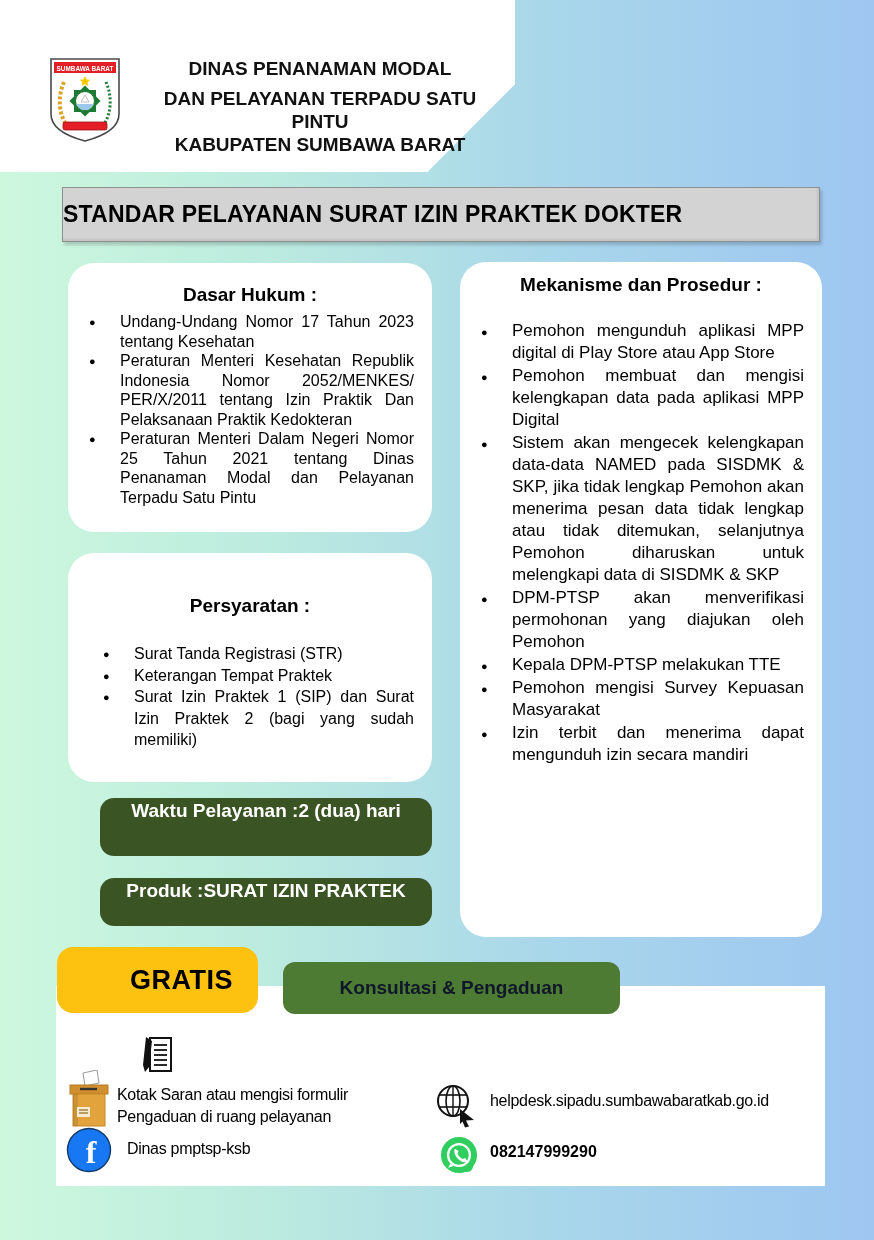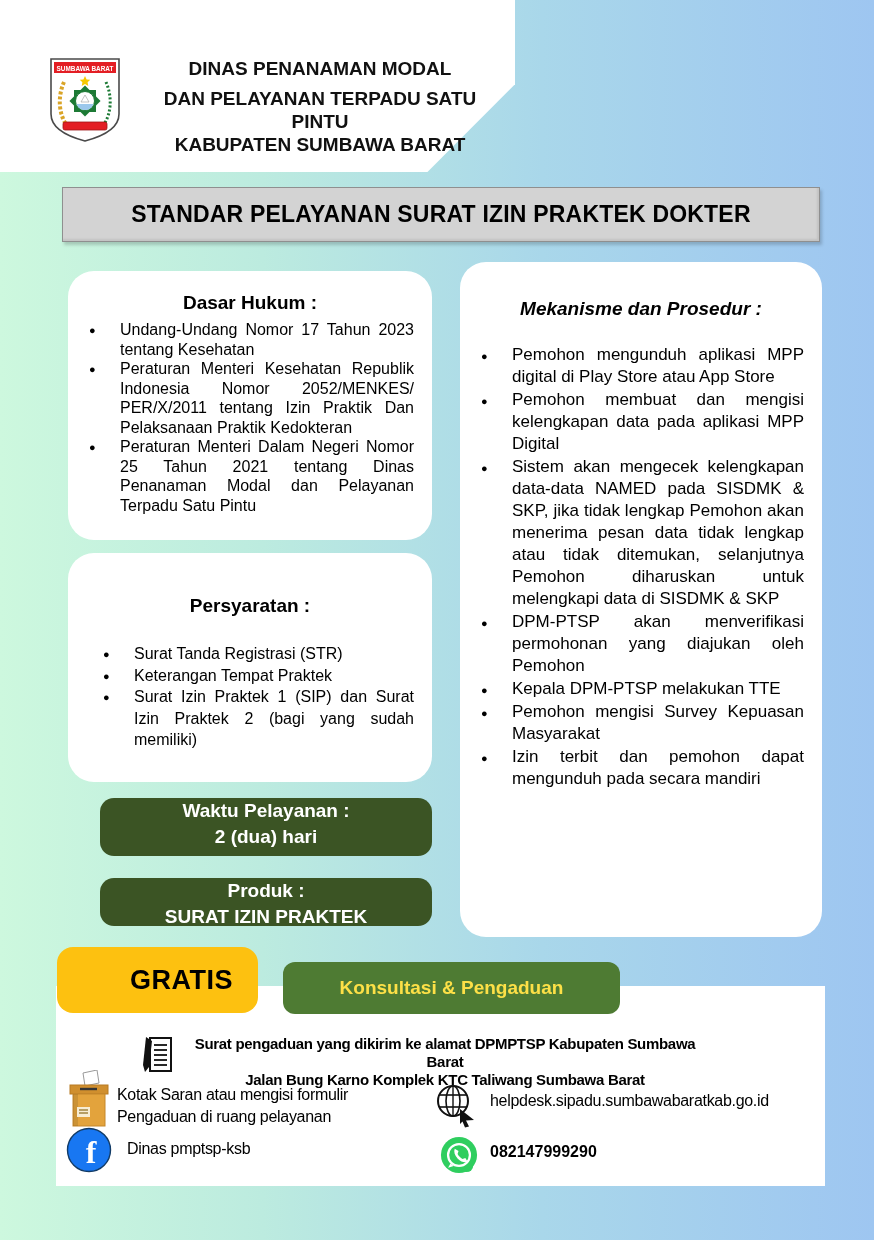--- a/index.html
+++ b/index.html
@@ -12,60 +12,60 @@
   .header-panel{left:0;top:0;width:515px;height:172px;background:#ffffff;
     clip-path:polygon(0 0,100% 0,100% 49%,83% 100%,0 100%);}
   .logo{left:48px;top:56px;width:74px;height:88px;}
   .org{left:135px;top:58px;width:370px;color:#111;text-align:center;}
   .org .l1{font-size:19px;font-weight:bold;margin-bottom:7px;}
   .org .l2,.org .l3{font-size:19px;font-weight:bold;line-height:23px;}
 
   
   .title-bar{left:62px;top:187px;width:756px;height:53px;background:#d3d3d3;
     border:1px solid #8f8f8f;box-shadow:2px 3px 3px rgba(0,0,0,0.18), inset -2px -2px 2px rgba(0,0,0,0.08);
-    display:flex;align-items:center;justify-content:center;}
+    display:flex;align-items:center;}
   .title-bar span{font-size:23px;font-weight:bold;color:#000;letter-spacing:.2px;}
 
   
   .card{background:#fff;border-radius:26px;}
-  .card-dasar{left:68px;top:263px;width:364px;height:269px;margin-top:8px;}
+  .card-dasar{left:68px;top:263px;width:364px;height:269px;}
   .card-persy{left:68px;top:553px;width:364px;height:229px;}
   .card-mek{left:460px;top:262px;width:362px;height:675px;}
   .card h3{margin:0;text-align:center;font-size:19px;font-weight:bold;color:#000;}
   .card-dasar h3{padding-top:21px;}
   .card-persy h3{padding-top:42px;}
-  .card-mek h3{padding-top:36px;font-style:italic;}
+  .card-mek h3{padding-top:12px;}
   ul.blist{list-style:none;margin:0;padding:0;}
   ul.blist li{position:relative;padding-left:52px;padding-right:18px;
     text-align:justify;color:#000;}
   ul.blist li::before{content:"●";position:absolute;left:21px;top:1px;font-size:11px;}
   .card-dasar ul{margin-top:6px;}
   .card-dasar li{font-size:16px;line-height:19.5px;}
   .card-persy ul{margin-top:26px;margin-left:14px;}
   .card-persy li{font-size:16px;line-height:21.5px;}
   .card-mek ul{margin-top:24px;}
   .card-mek li{font-size:17px;line-height:22px;margin-bottom:1px;}
   .card-mek li::before{left:27px;top:2px;}
 
   
   .pill-dark{background:#3b5424;border-radius:14px;color:#fff;text-align:center;
-    display:flex;flex-direction:column;}
+    display:flex;flex-direction:row;justify-content:center;}
   .pill-dark div{font-size:19px;font-weight:bold;line-height:26px;}
   .waktu{left:100px;top:798px;width:332px;height:58px;}
   .produk{left:100px;top:878px;width:332px;height:48px;}
 
   .gratis{left:57px;top:947px;width:153px;height:66px;background:#fdc110;border-radius:16px;
     display:flex;align-items:center;justify-content:center;padding-left:48px;}
   .gratis span{font-size:27px;font-weight:bold;color:#000;letter-spacing:.5px;}
 
   .footer-panel{left:56px;top:986px;width:769px;height:200px;background:#fff;}
 
   .konsultasi{left:283px;top:962px;width:337px;height:52px;background:#4e7b33;border-radius:12px;
     display:flex;align-items:center;justify-content:center;}
-  .konsultasi span{font-size:19px;font-weight:bold;color:#fde047;}
+  .konsultasi span{font-size:19px;font-weight:bold;color:#0f172a;}
 
   
   .mail-block{left:185px;top:1035px;width:520px;text-align:center;color:#000;}
   .mail-block div{font-size:15px;font-weight:bold;line-height:18px;letter-spacing:-0.3px;}
   .note-icon{left:142px;top:1036px;width:32px;height:38px;}
   .box-icon{left:66px;top:1070px;width:46px;height:60px;}
   .kotak-text{left:117px;top:1084px;width:240px;color:#000;font-size:16px;line-height:22px;letter-spacing:-0.3px;}
   .globe-icon{left:434px;top:1082px;width:42px;height:46px;}
   .web-text{left:490px;top:1092px;color:#000;font-size:16px;letter-spacing:-0.3px;}
   .fb-icon{left:66px;top:1127px;width:46px;height:46px;}
@@ -127,21 +127,21 @@
 
   <div class="abs card card-mek">
     <h3>Mekanisme dan Prosedur :</h3>
     <ul class="blist">
       <li>Pemohon mengunduh aplikasi MPP digital di Play Store atau App Store</li>
       <li>Pemohon membuat dan mengisi kelengkapan data pada aplikasi MPP Digital</li>
       <li>Sistem akan mengecek kelengkapan data-data NAMED pada SISDMK &amp; SKP, jika tidak lengkap Pemohon akan menerima pesan data tidak lengkap atau tidak ditemukan, selanjutnya Pemohon diharuskan untuk melengkapi data di SISDMK &amp; SKP</li>
       <li>DPM-PTSP akan menverifikasi permohonan yang diajukan oleh Pemohon</li>
       <li>Kepala DPM-PTSP melakukan TTE</li>
       <li>Pemohon mengisi Survey Kepuasan Masyarakat</li>
-      <li>Izin terbit dan pemohon dapat mengunduh pada secara mandiri</li>
+      <li>Izin terbit dan menerima dapat mengunduh izin secara mandiri</li>
     </ul>
   </div>
 
   <div class="abs pill-dark waktu">
     <div>Waktu Pelayanan :</div>
     <div>2 (dua) hari</div>
   </div>
   <div class="abs pill-dark produk">
     <div>Produk :</div>
     <div>SURAT IZIN PRAKTEK</div>
@@ -158,24 +158,20 @@
 
   <svg class="abs note-icon" viewBox="0 0 32 38">
     <rect x="8" y="2" width="21" height="33" fill="#ffffff" stroke="#111" stroke-width="2"></rect>
     <line x1="12" y1="9" x2="25" y2="9" stroke="#111" stroke-width="1.8"></line>
     <line x1="12" y1="14" x2="25" y2="14" stroke="#111" stroke-width="1.8"></line>
     <line x1="12" y1="19" x2="25" y2="19" stroke="#111" stroke-width="1.8"></line>
     <line x1="12" y1="24" x2="25" y2="24" stroke="#111" stroke-width="1.8"></line>
     <line x1="12" y1="29" x2="25" y2="29" stroke="#111" stroke-width="1.8"></line>
     <polygon points="4,1 10,5 7,31 3,36 1,29" fill="#111"></polygon>
   </svg>
-  <div class="abs mail-block">
-    <div>Surat pengaduan yang dikirim ke alamat DPMPTSP Kabupaten Sumbawa Barat</div>
-    <div>Jalan Bung Karno Komplek KTC Taliwang Sumbawa Barat</div>
-  </div>
 
   <svg class="abs box-icon" viewBox="0 0 46 60">
     <polygon points="17,3 31,0 33,13 19,16" fill="#ffffff" stroke="#999" stroke-width="1"></polygon>
     <rect x="4" y="15" width="38" height="9" fill="#d08f2e" stroke="#b87b22" stroke-width="1"></rect>
     <line x1="14" y1="19" x2="31" y2="19" stroke="#333" stroke-width="2.4"></line>
     <rect x="7" y="24" width="32" height="32" fill="#e3a33c" stroke="#c5872a" stroke-width="1"></rect>
     <rect x="7" y="24" width="5" height="32" fill="rgba(0,0,0,0.10)"></rect>
     <rect x="11" y="37" width="13" height="10" fill="#f7ecd2"></rect>
     <line x1="13" y1="40" x2="22" y2="40" stroke="#8a6a1a" stroke-width="1.2"></line>
     <line x1="13" y1="43" x2="22" y2="43" stroke="#8a6a1a" stroke-width="1.2"></line>

